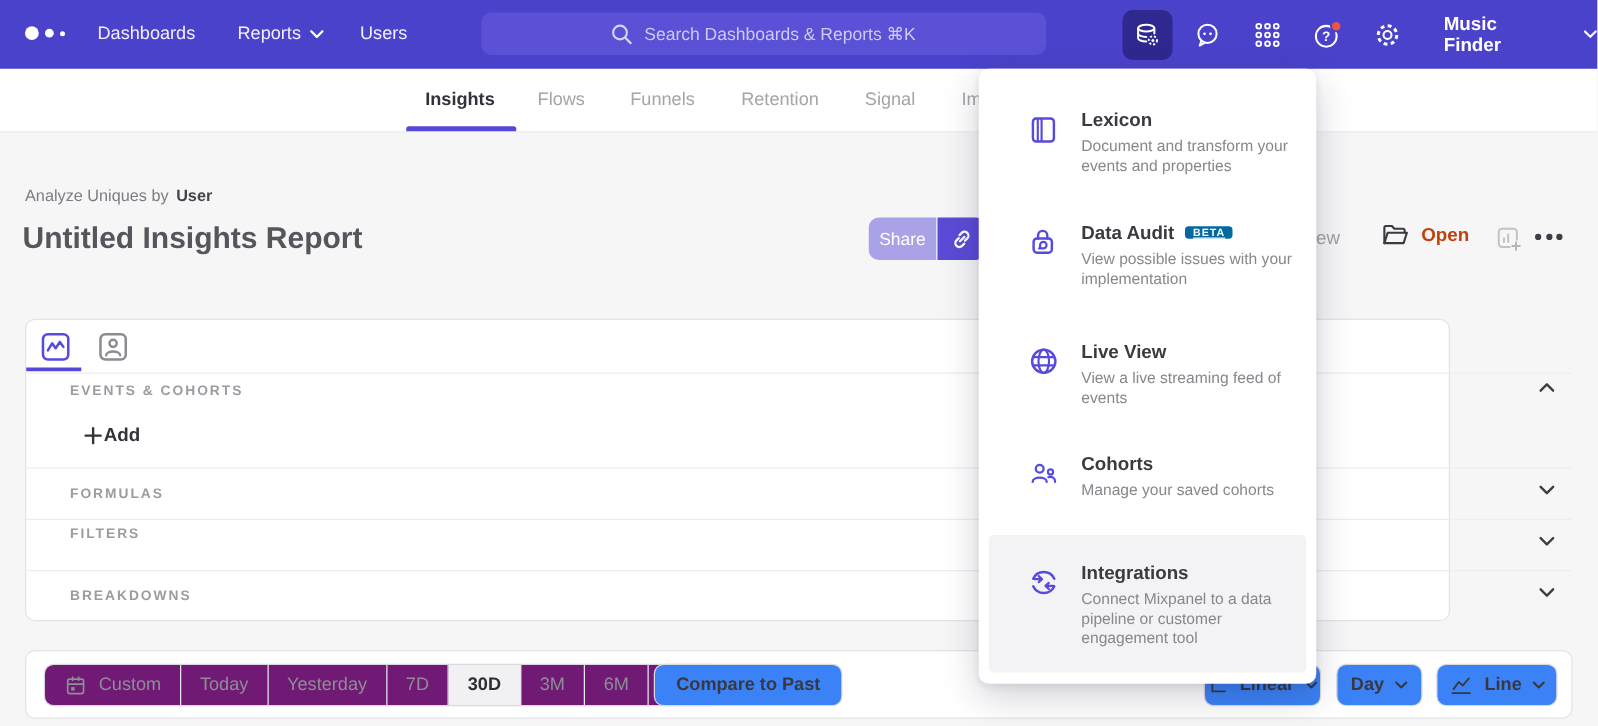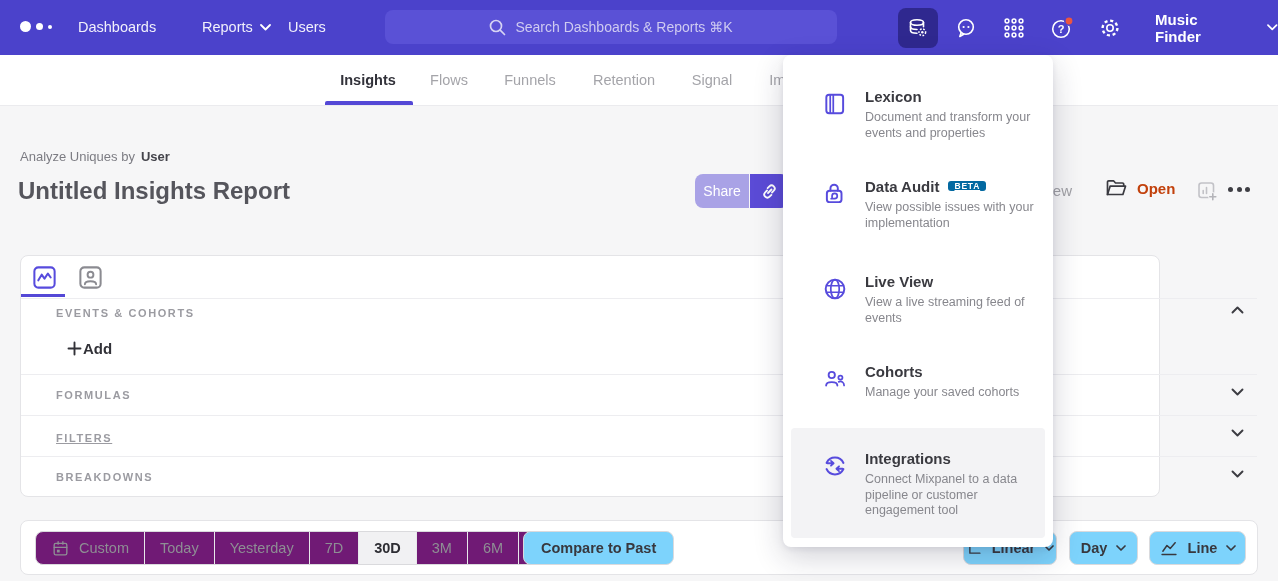--- a/index.html
+++ b/index.html
@@ -104,21 +104,21 @@
     display:flex; align-items:stretch; background:#701a75;
   }
   .seg {
     display:flex; align-items:center; gap:9px; padding:0 15px;
     font-size:14.5px; color:#8e8e94; border-right:1px solid #e8e8eb; cursor:pointer; white-space:nowrap;
   }
   .seg:last-child { border-right:none; }
   .seg.sel { background:#f1f1f3; color:#2d2d33; font-weight:600; }
   .ctl-btn {
     position:absolute; top:10px; height:34px; border:1px solid #dadadd; border-radius:8px;
-    background:#7dd3fc; display:flex; align-items:center; justify-content:center; gap:9px;
+    background:#3b82f6; display:flex; align-items:center; justify-content:center; gap:9px;
     font-size:14.5px; font-weight:600; color:#38383e; cursor:pointer;
   }
 
   
   .tools-panel {
     position:absolute; left:783px; top:55px; width:270px; height:492px;
     background:#fff; border-radius:8px;
     box-shadow:0 10px 30px rgba(30,30,60,0.20), 0 2px 6px rgba(30,30,60,0.08);
     z-index:40;
   }
@@ -142,21 +142,21 @@
 
 <div class="topnav">
   <div class="logo-dots">
     <span class="d1"></span>
       <span class="d2"></span>
       <span class="d3"></span>
   </div>
   <div class="nav-item" style="left:78px;">
     <span>Dashboards</span>
   </div>
-  <div class="nav-item" style="left:190px;margin-left:12px;">
+  <div class="nav-item" style="left:190px;">
     <span>Reports</span>
     <svg width="11" height="7" viewBox="0 0 11 7">
         <polyline points="1,1 5.5,5.5 10,1" fill="none" stroke="#fff" stroke-width="1.8" stroke-linecap="round" stroke-linejoin="round"></polyline>
       </svg>
   </div>
   <div class="nav-item" style="left:288px;">
     <span>Users</span>
   </div>
 
   <div class="nav-search">
@@ -301,21 +301,21 @@
 
   <div class="b-div" style="top:118px;"></div>
   <div class="sec-label" style="top:133px;">FORMULAS</div>
   <div class="sec-chevron" style="top:132px;">
     <svg width="13" height="8" viewBox="0 0 13 8">
         <polyline points="1.5,1.5 6.5,6.5 11.5,1.5" fill="none" stroke="#3c3c42" stroke-width="1.9" stroke-linecap="round" stroke-linejoin="round"></polyline>
       </svg>
   </div>
 
   <div class="b-div" style="top:159px;"></div>
-  <div class="sec-label" style="top:176px;text-decoration:underline;">FILTERS</div>
+  <div class="sec-label" style="top:165px;">FILTERS</div>
   <div class="sec-chevron" style="top:173px;">
     <svg width="13" height="8" viewBox="0 0 13 8">
         <polyline points="1.5,1.5 6.5,6.5 11.5,1.5" fill="none" stroke="#3c3c42" stroke-width="1.9" stroke-linecap="round" stroke-linejoin="round"></polyline>
       </svg>
   </div>
 
   <div class="b-div" style="top:200px;"></div>
   <div class="sec-label" style="top:215px;">BREAKDOWNS</div>
   <div class="sec-chevron" style="top:214px;">
     <svg width="13" height="8" viewBox="0 0 13 8">

